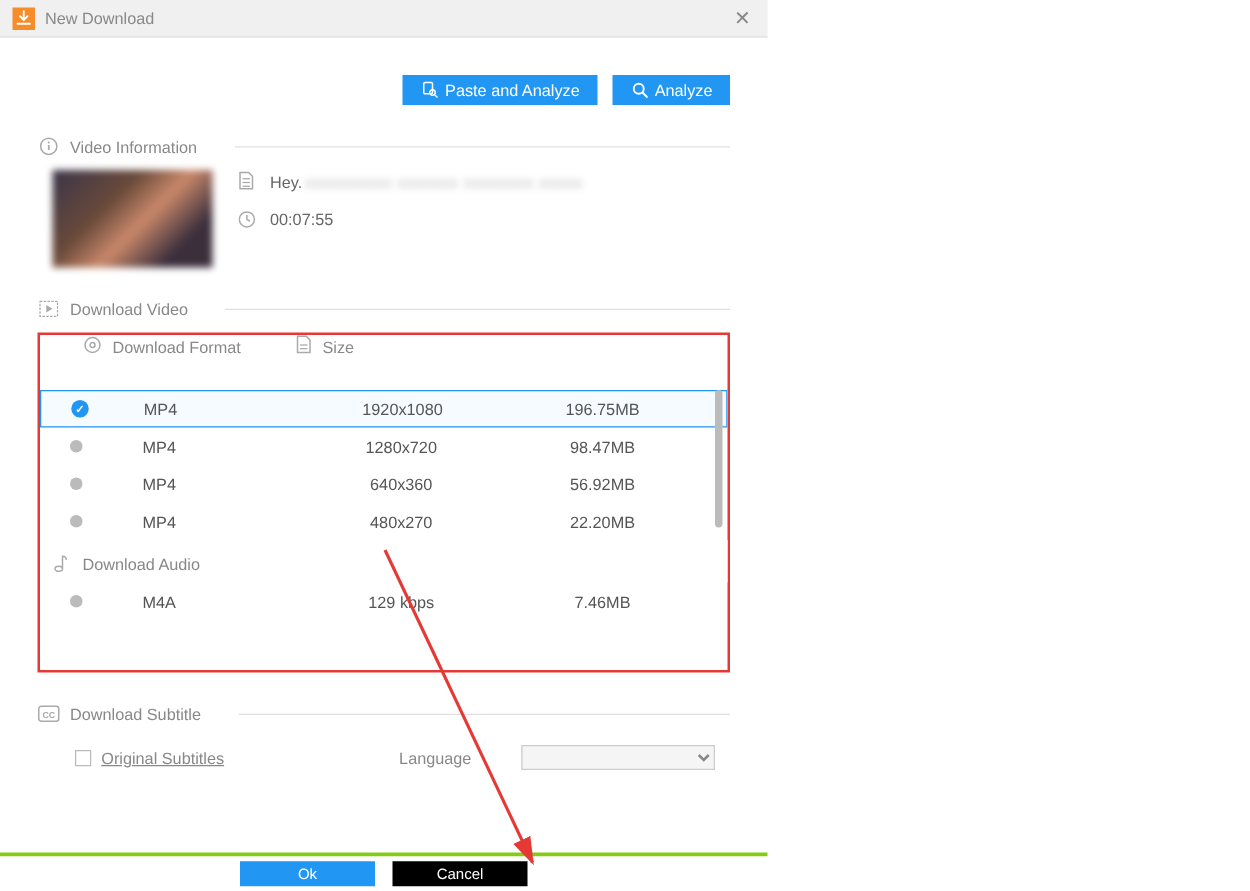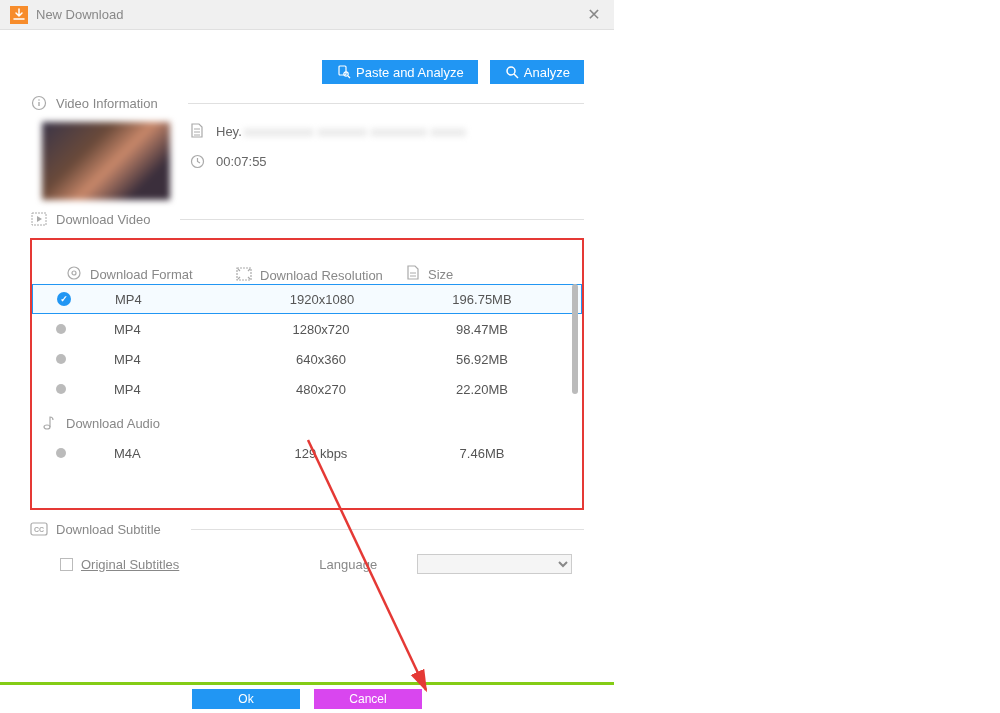--- a/index.html
+++ b/index.html
@@ -4,21 +4,21 @@
 <style>
 * { box-sizing: border-box; margin: 0; padding: 0; font-family: "Segoe UI", Arial, sans-serif; }
 body { background: #fff; width: 1000px; height: 713px; font-size: 13px; color: #555; }
 .window { width: 614px; background: #fff; position: relative; }
 .titlebar { height: 30px; background: #f0f0f0; display: flex; align-items: center; padding: 0 10px; border-bottom: 1px solid #e0e0e0; }
 .titlebar .appicon { width: 18px; height: 18px; background: #f78c2b; display: flex; align-items: center; justify-content: center; margin-right: 8px; }
 .titlebar .appicon svg { display: block; }
 .titlebar .title { color: #888; font-size: 13px; }
 .titlebar .close { margin-left: auto; color: #888; font-size: 16px; cursor: pointer; width: 20px; text-align: center; }
 .content { padding: 18px 30px 0 30px; }
-.section-hdr { display: flex; align-items: center; margin-top: 10px; margin-bottom: 4px; }
+.section-hdr { display: flex; align-items: center; margin-top: 24px; margin-bottom: 4px; }
 .section-hdr .icon { width: 18px; height: 18px; margin-right: 8px; display: flex; align-items: center; justify-content: center; }
 .section-hdr .label { color: #888; font-size: 13px; }
 .section-hdr .line { flex: 1; height: 1px; background: #e0e0e0; margin-left: 30px; }
 .url-row { display: flex; align-items: flex-start; }
 .url-icon { width: 36px; height: 36px; display: flex; align-items: center; justify-content: center; margin-right: 12px; }
 .url-col { flex: 1; }
 .url-label { color: #888; font-size: 13px; margin-bottom: 6px; }
 .url-input-wrap { border: 1px solid #c0c0c0; height: 22px; display: flex; align-items: center; position: relative; }
 .url-sel { position: absolute; left: 1px; top: 1px; bottom: 1px; width: 400px; background: #3399ff; z-index: 1; }
 .url-text { position: absolute; left: 4px; top: 2px; font-size: 12px; color: #fff; z-index: 2; }
@@ -27,21 +27,21 @@
 .btn.blue { background: #2196f3; }
 .btn .bicon { width: 16px; height: 16px; display: flex; align-items: center; justify-content: center; }
 .vinfo-row { display: flex; align-items: flex-start; margin-top: 10px; margin-left: 12px; }
 .thumb { width: 128px; height: 78px; background: linear-gradient(135deg,#3a3548 0%, #6a4a3a 35%, #c9886a 55%, #3b2f3c 80%); filter: blur(3px); margin-right: 18px; }
 .vmeta { flex: 1; }
 .vmeta .row { display: flex; align-items: center; margin-bottom: 12px; color: #666; }
 .vmeta .icon { width: 18px; height: 18px; margin-right: 10px; display: flex; align-items: center; justify-content: center; }
 .vmeta .vtitle { display: flex; align-items: center; }
 .vmeta .blur { filter: blur(3px); color: #bbb; margin-left: 2px; letter-spacing: 0.5px; }
 .dl-box { border: 2px solid #e53935; margin-top: 10px; padding: 0 0 40px 0; position: relative; }
-.dl-hdr { display: flex; align-items: flex-end; height: 44px; padding: 0 24px; color: #888; }
+.dl-hdr { display: flex; align-items: flex-start; height: 44px; padding: 0 24px; color: #888; }
 .dl-hdr .col { display: flex; align-items: center; gap: 8px; }
 .dl-hdr .c1 { width: 180px; padding-left: 10px; }
 .dl-hdr .c2 { width: 170px; }
 .dl-hdr .c3 { flex: 1; }
 .dl-row { display: flex; align-items: center; height: 30px; padding: 0 24px; color: #555; }
 .dl-row.sel { border: 1px solid #2196f3; background: #f5fbff; }
 .dl-row .rad { width: 30px; display: flex; align-items: center; }
 .dl-row .c1 { width: 150px; text-align: left; padding-left: 28px; }
 .dl-row .c2 { width: 170px; text-align: center; }
 .dl-row .c3 { flex: 1; text-align: center; }
@@ -53,21 +53,21 @@
 .dl-sub .icon { width: 18px; height: 18px; margin-right: 8px; display: flex; align-items: center; justify-content: center; }
 .sub-row { display: flex; align-items: center; margin-top: 16px; gap: 40px; }
 .sub-row .check-row { display: flex; align-items: center; gap: 8px; margin-left: 30px; }
 .sub-row .check { width: 13px; height: 13px; border: 1px solid #bbb; }
 .sub-row .lnk { text-decoration: underline; color: #888; }
 .sub-row .lang-label { color: #888; margin-left: 100px; }
 .sub-row select { width: 155px; height: 20px; border: 1px solid #ccc; background: #f5f5f5; color: #888; font-size: 12px; }
 .footer { position: absolute; bottom: 0; left: 0; right: 0; display: flex; justify-content: center; gap: 14px; padding: 4px 12px; border-top: 3px solid #84cc16; width: 614px; }
 .footer .fbtn { width: 108px; height: 20px; color: #fff; font-size: 12px; display: flex; align-items: center; justify-content: center; cursor: pointer; border: none; }
 .footer .fbtn.blue { background: #2196f3; }
-.footer .fbtn.orange { background: #d946ef; }
+.footer .fbtn.orange { background: #000000; }
 .arrow-svg { position: absolute; left: 306px; top: 438px; pointer-events: none; z-index: 50; }
 svg { overflow: visible; }
 </style>
 </head>
 <body>
 
 <div class="window">
 
   <div class="titlebar">
     <div class="appicon">
@@ -158,27 +158,20 @@
 
     <div class="dl-box">
       <div class="dl-hdr">
         <div class="col c1">
           <span><svg width="16" height="16" viewBox="0 0 16 16">
                 <circle cx="8" cy="8" r="6" fill="none" stroke="#aaa" stroke-width="1.2"></circle>
                 <circle cx="8" cy="8" r="2" fill="none" stroke="#aaa" stroke-width="1.2"></circle>
               </svg></span>
           <span>Download Format</span>
         </div>
-        <div class="col c2">
-          <span><svg width="16" height="14" viewBox="0 0 16 14">
-                <rect x="1" y="1" width="14" height="12" fill="none" stroke="#aaa" stroke-width="1.2" stroke-dasharray="2 1"></rect>
-                <path d="M4 4 l-2 -2 M12 4 l2 -2 M4 10 l-2 2 M12 10 l2 2" stroke="#aaa" stroke-width="1.2"></path>
-              </svg></span>
-          <span>Download Resolution</span>
-        </div>
         <div class="col c3">
           <span><svg width="14" height="16" viewBox="0 0 14 16">
                 <path d="M2 1 h7 l3 3 v10 h-10 z" fill="none" stroke="#aaa" stroke-width="1.2"></path>
                 <line x1="4" y1="8" x2="10" y2="8" stroke="#aaa"></line>
                 <line x1="4" y1="11" x2="10" y2="11" stroke="#aaa"></line>
               </svg></span>
           <span>Size</span>
         </div>
       </div>
       <div id="video-rows">

